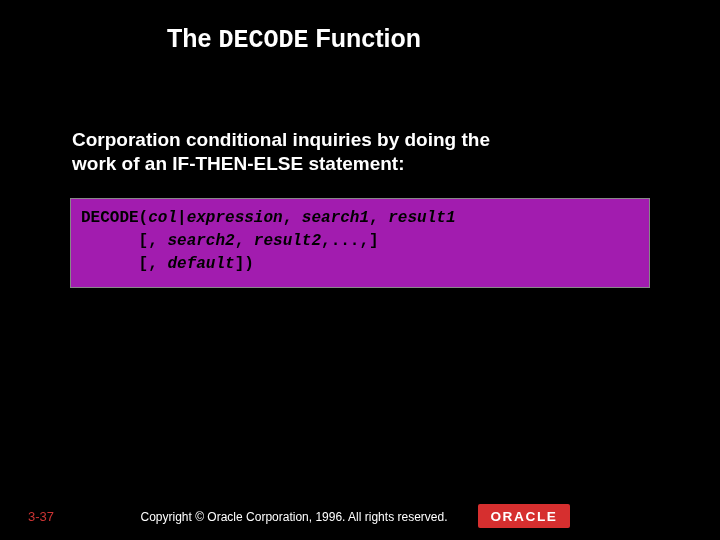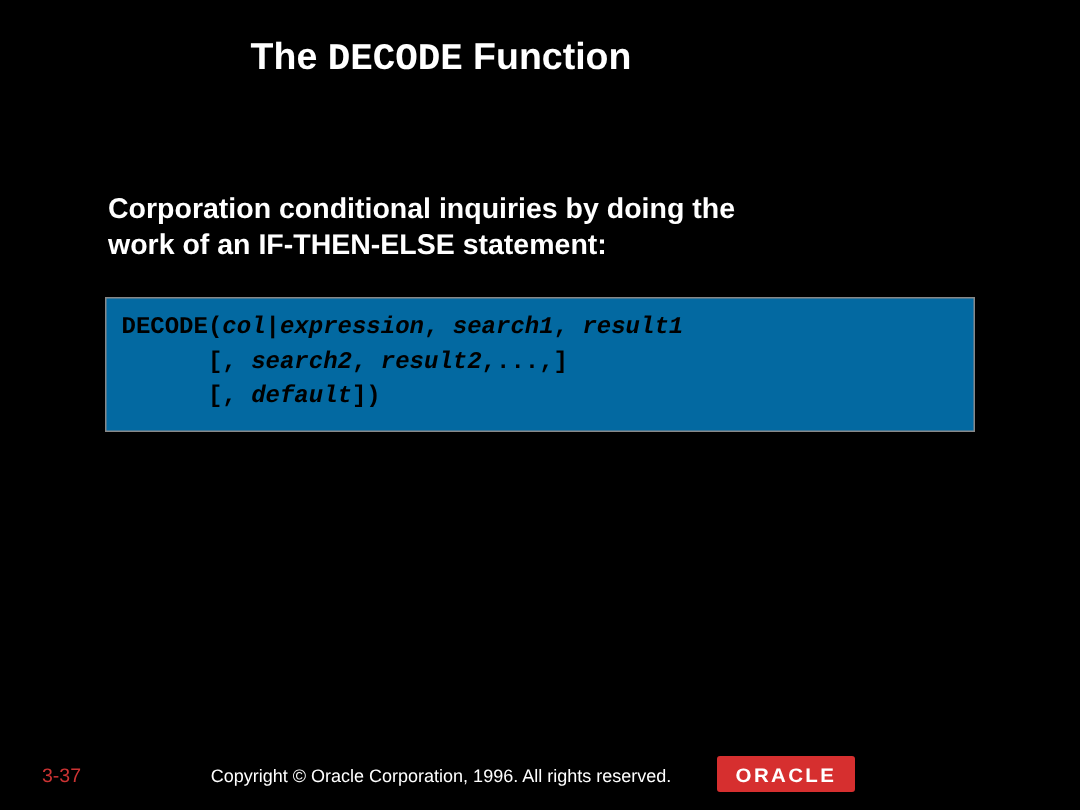--- a/index.html
+++ b/index.html
@@ -36,21 +36,21 @@
     color: #ffffff;
     font-size: 19px;
     font-weight: bold;
     line-height: 1.25;
   }
   .codebox {
     position: absolute;
     top: 198px;
     left: 70px;
     width: 580px;
-    background: #0369a1;
+    background: #a21caf;
     border: 1px solid #888;
     padding: 8px 10px 10px 10px;
     font-family: "Courier New", Courier, monospace;
     font-size: 16px;
     font-weight: bold;
     color: #000000;
     line-height: 1.45;
     white-space: pre;
   }
   .codebox .arg { font-style: italic; }

